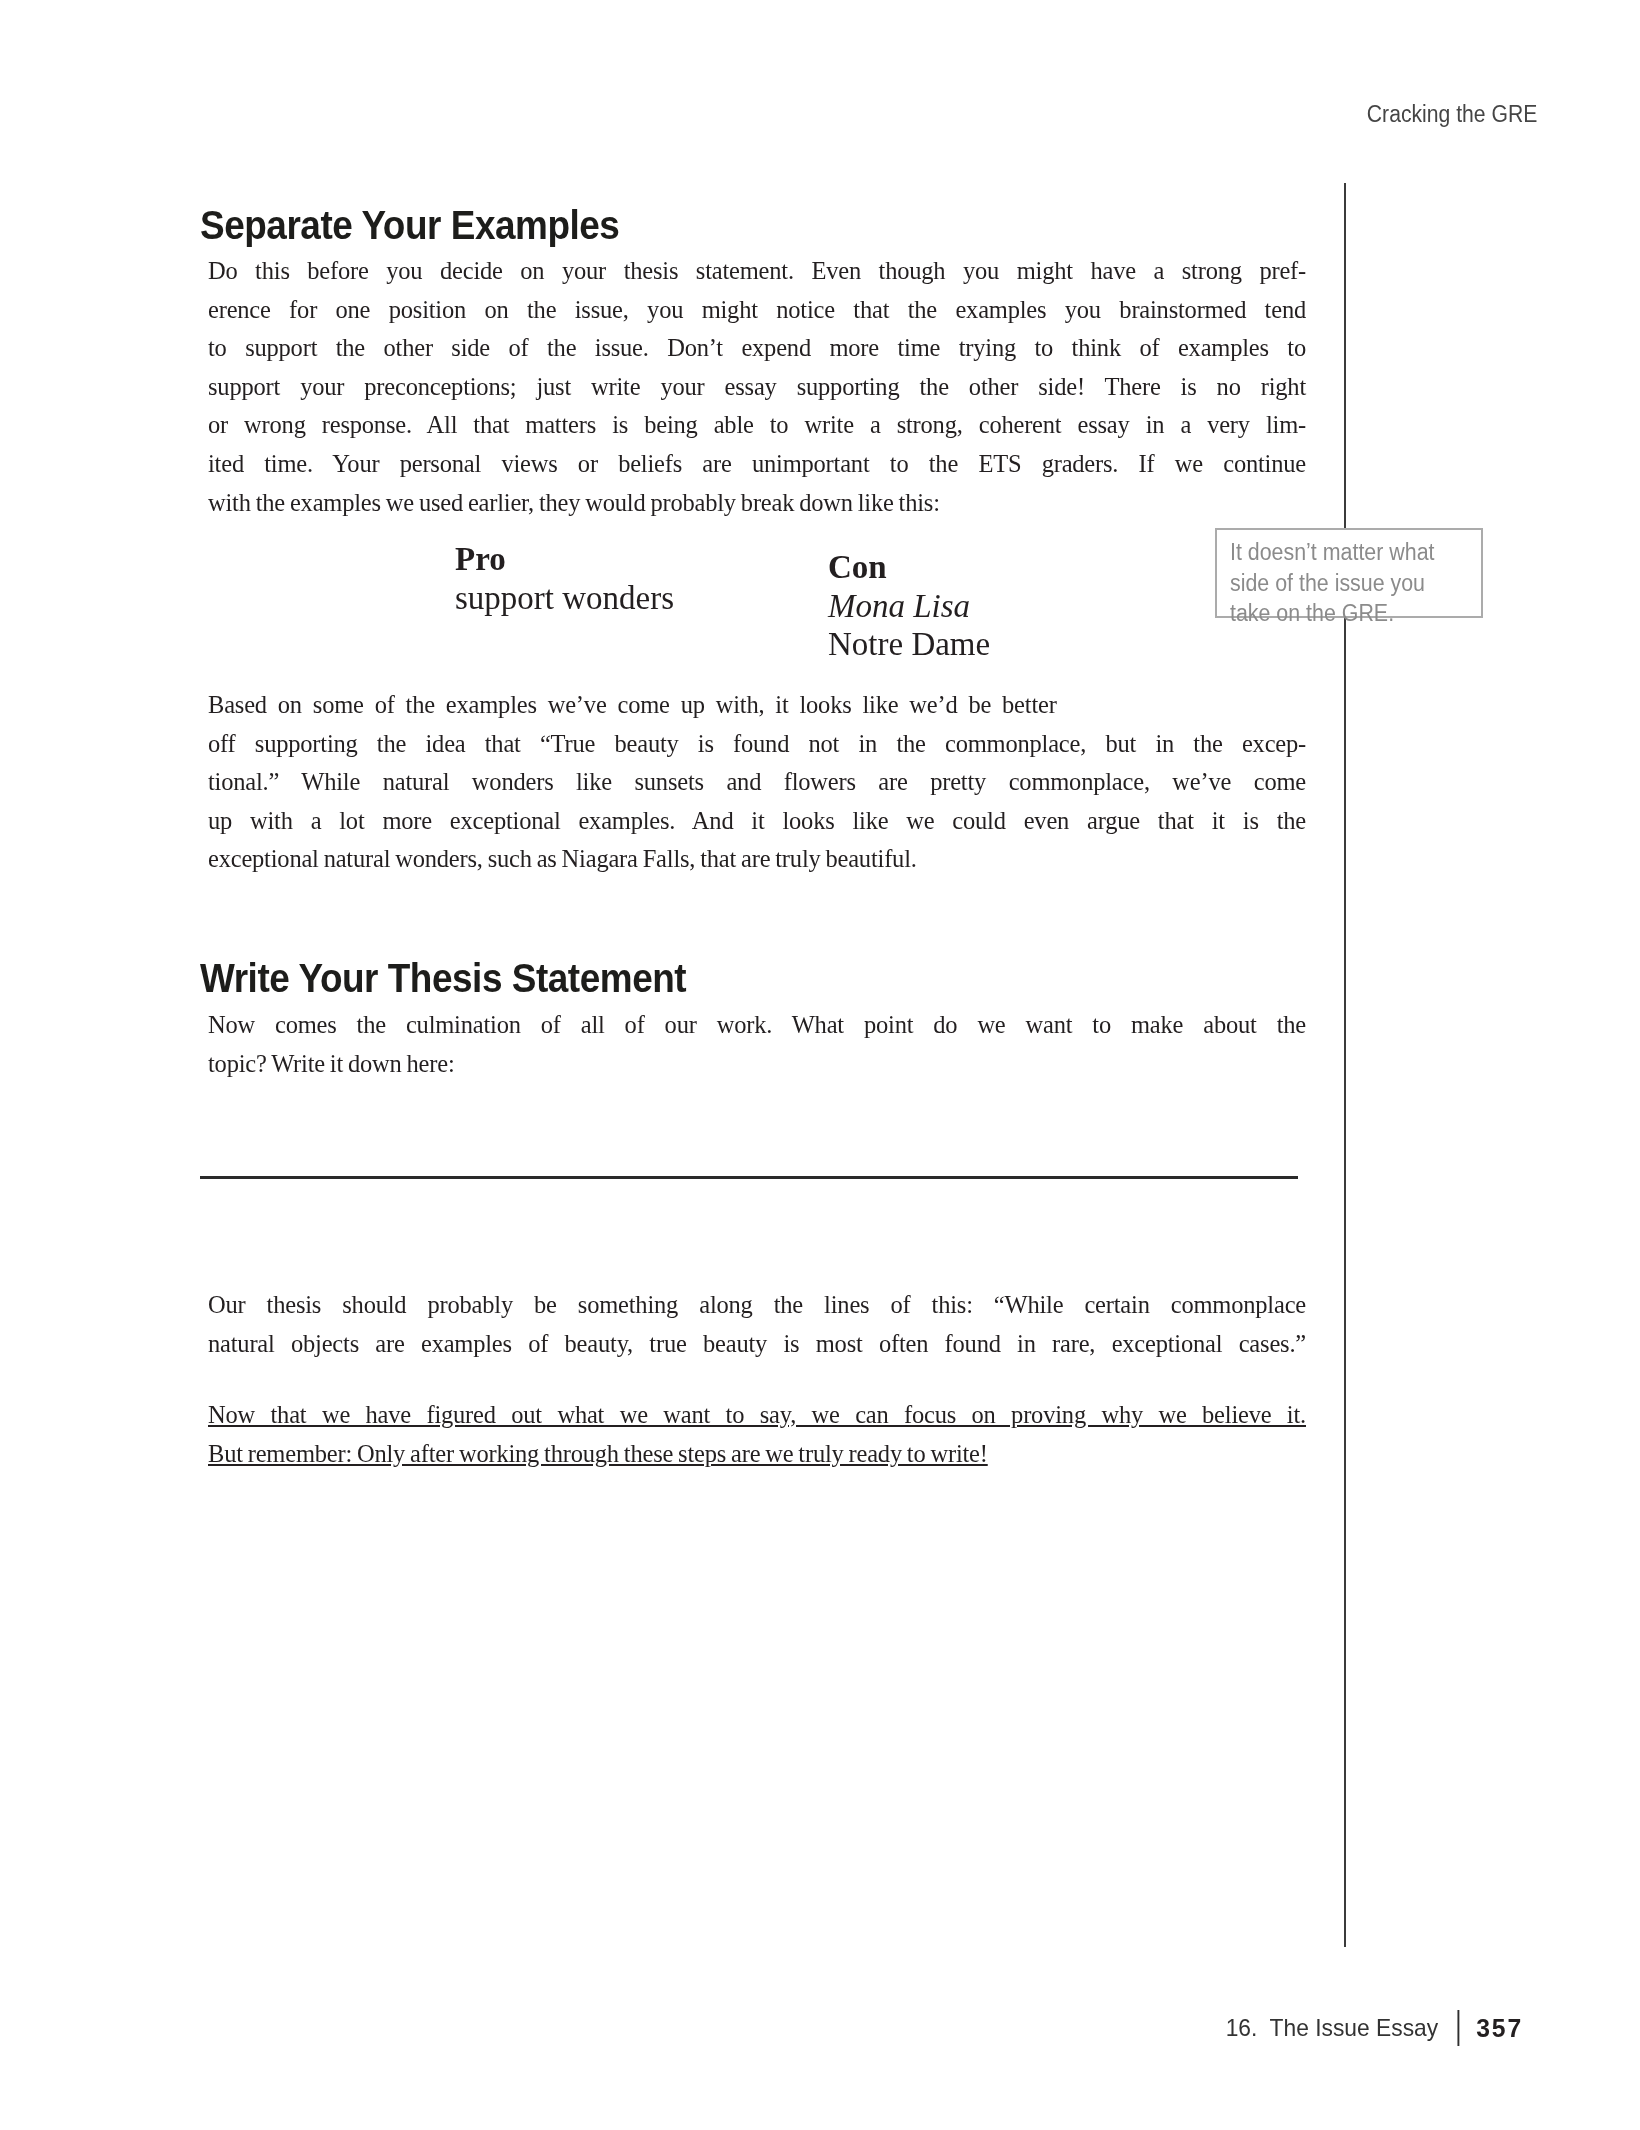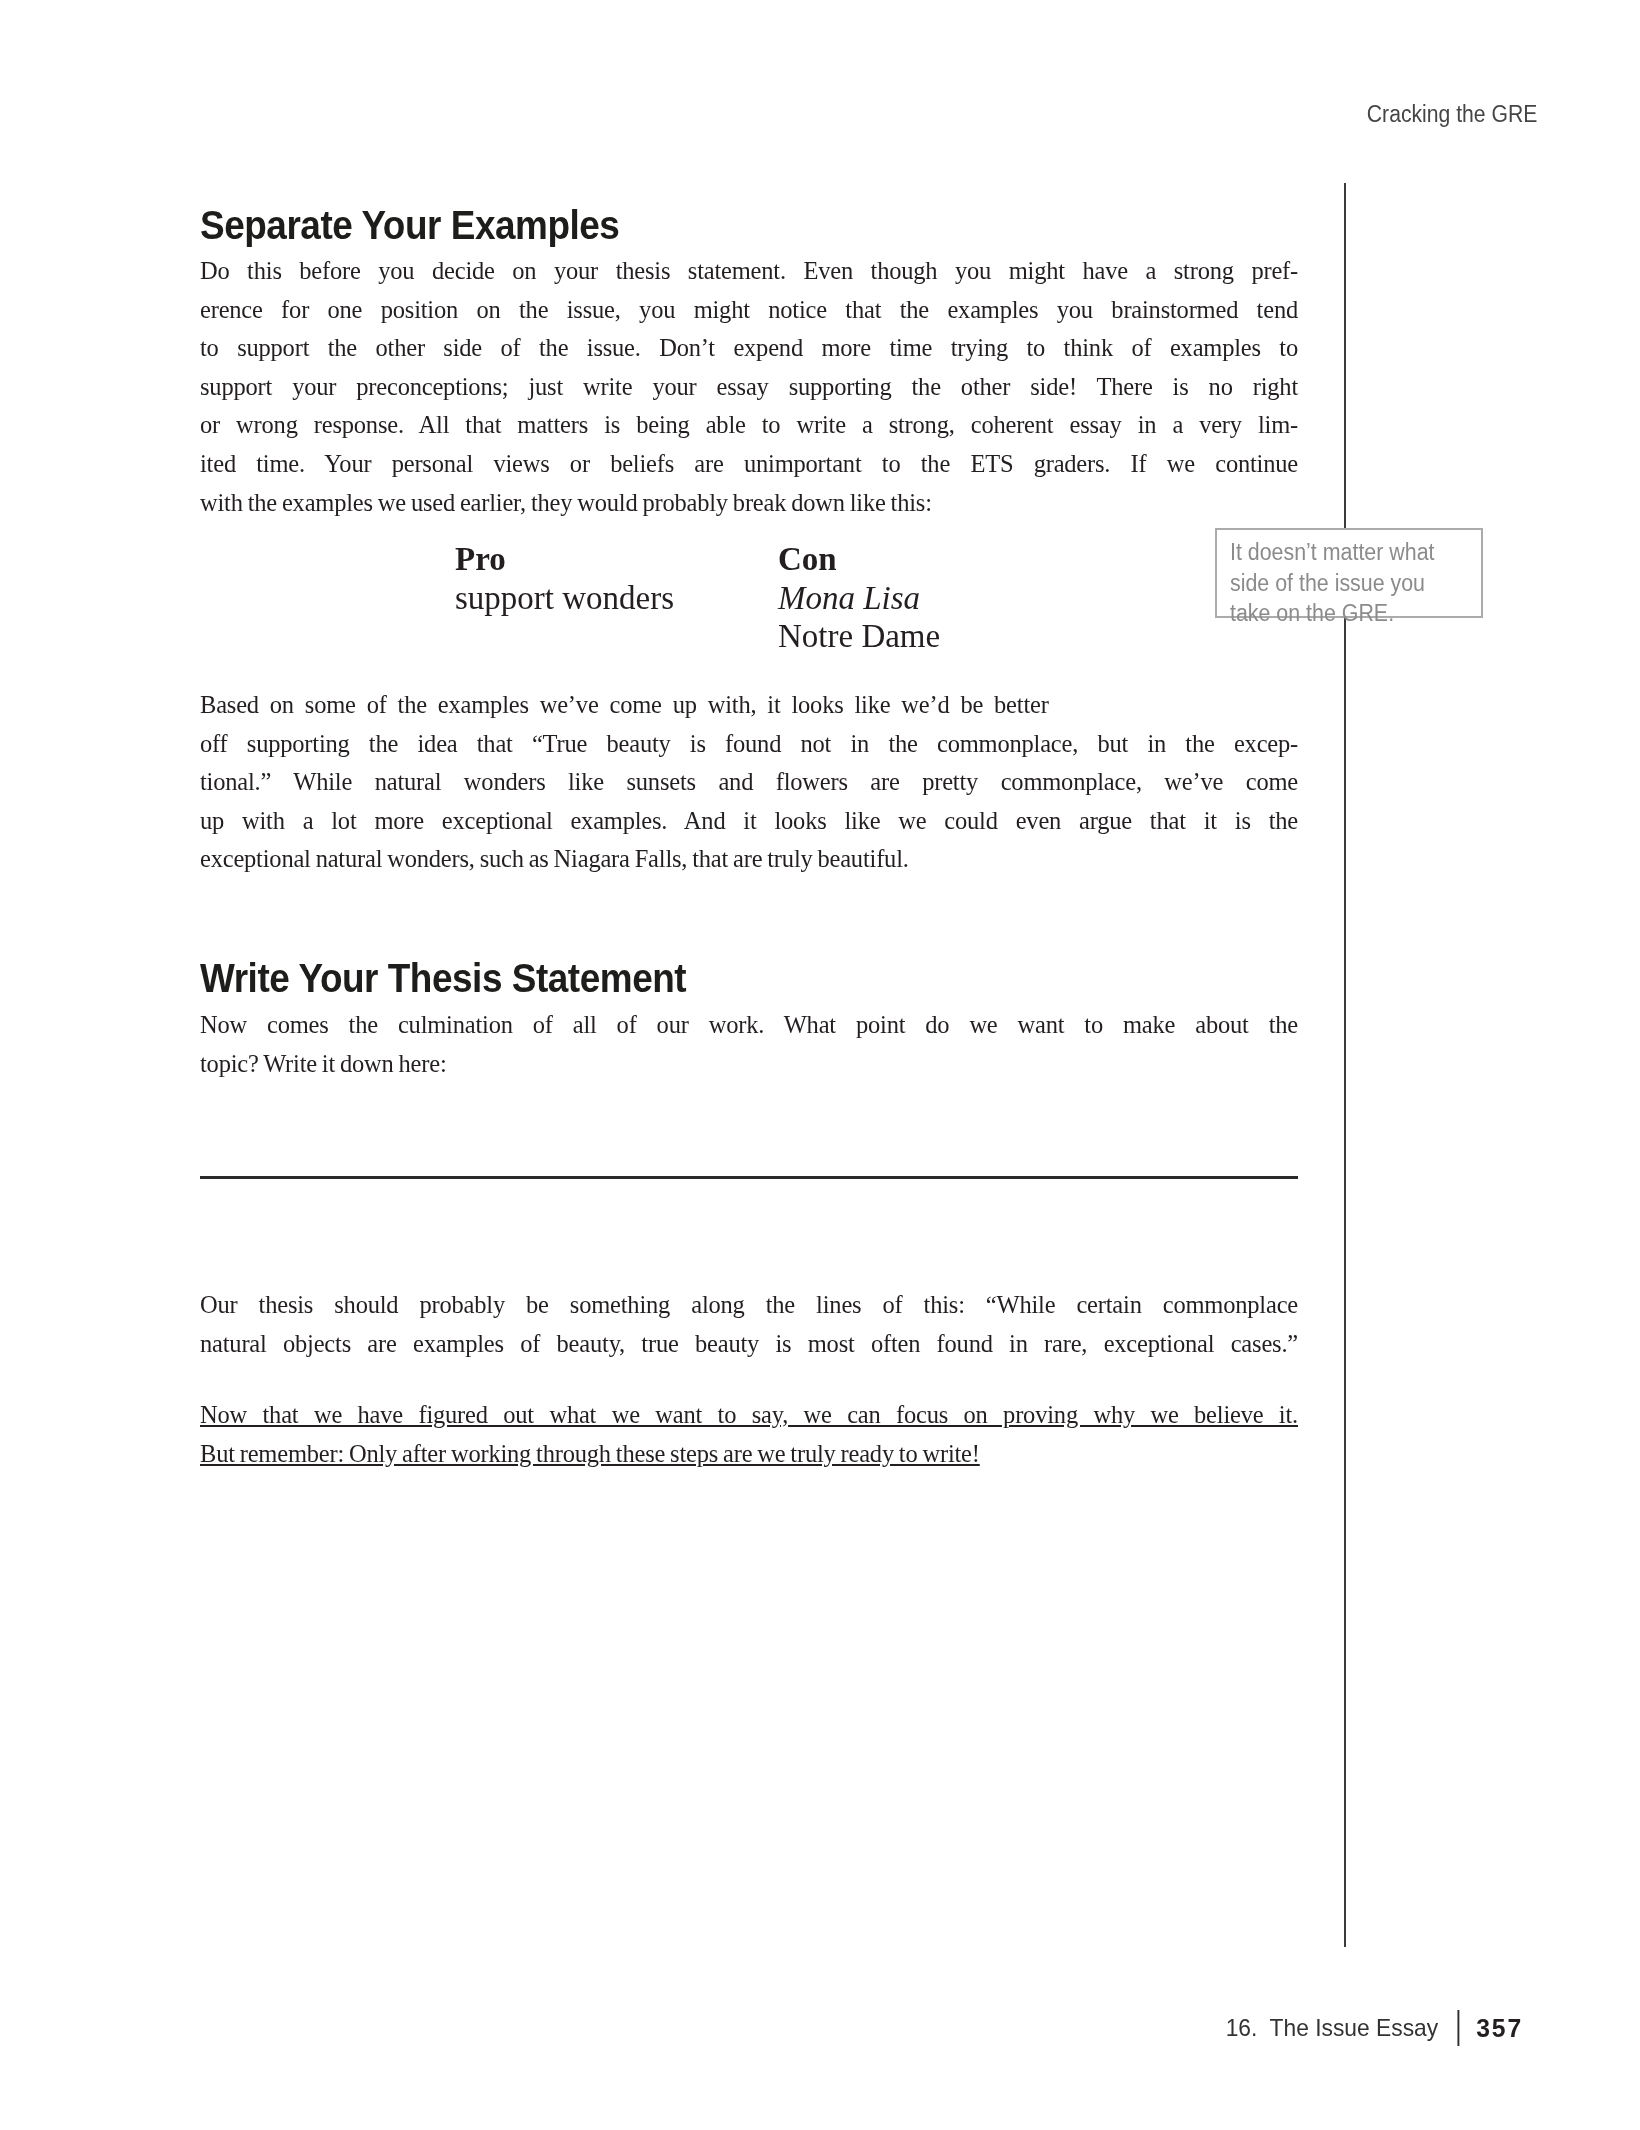--- a/index.html
+++ b/index.html
@@ -55,21 +55,21 @@
     line-height: 46px;
     letter-spacing: -0.5px;
     color: #1d1d1b;
     transform: scaleX(0.90);
     transform-origin: left center;
     white-space: nowrap;
   }
   .hdg-1 { top: 202px; }
   .hdg-2 { top: 955px; }
 
-  .para { position: absolute; left: 0; width: 1098px; }
+  .para { position: absolute; left: 8px; width: 1098px; }
   .p1 { top: 252px; }
   .p2 { top: 686px; }
   .s2p1 { top: 1006px; }
   .s2p2 { top: 1286px; }
   .s2p3 { top: 1396px; text-decoration: underline; }
 
   .pline {
     font-size: 24.5px;
     line-height: 38.6px;
     letter-spacing: -0.2px;
@@ -77,21 +77,21 @@
     color: #231f20;
   }
   .just { text-align: justify; text-align-last: justify; }
   .left { text-align: left; }
   .loose { word-spacing: 5px; }
 
   
   .procon { position: absolute; top: 540px; left: 0; width: 1098px; height: 130px; }
   .procon .col { position: absolute; top: 0; }
   .procon .col-pro { left: 255px; }
-  .procon .col-con { left: 578px; }
+  .procon .col-con { left: 628px; margin-top: 8px; }
   .procon .row { font-size: 33px; line-height: 38.6px; }
   .procon .hdr { font-weight: bold; }
   .procon .ital { font-style: italic; }
 
   
   .margin-note {
     position: absolute;
     left: 1215px;
     top: 528px;
     width: 268px;

